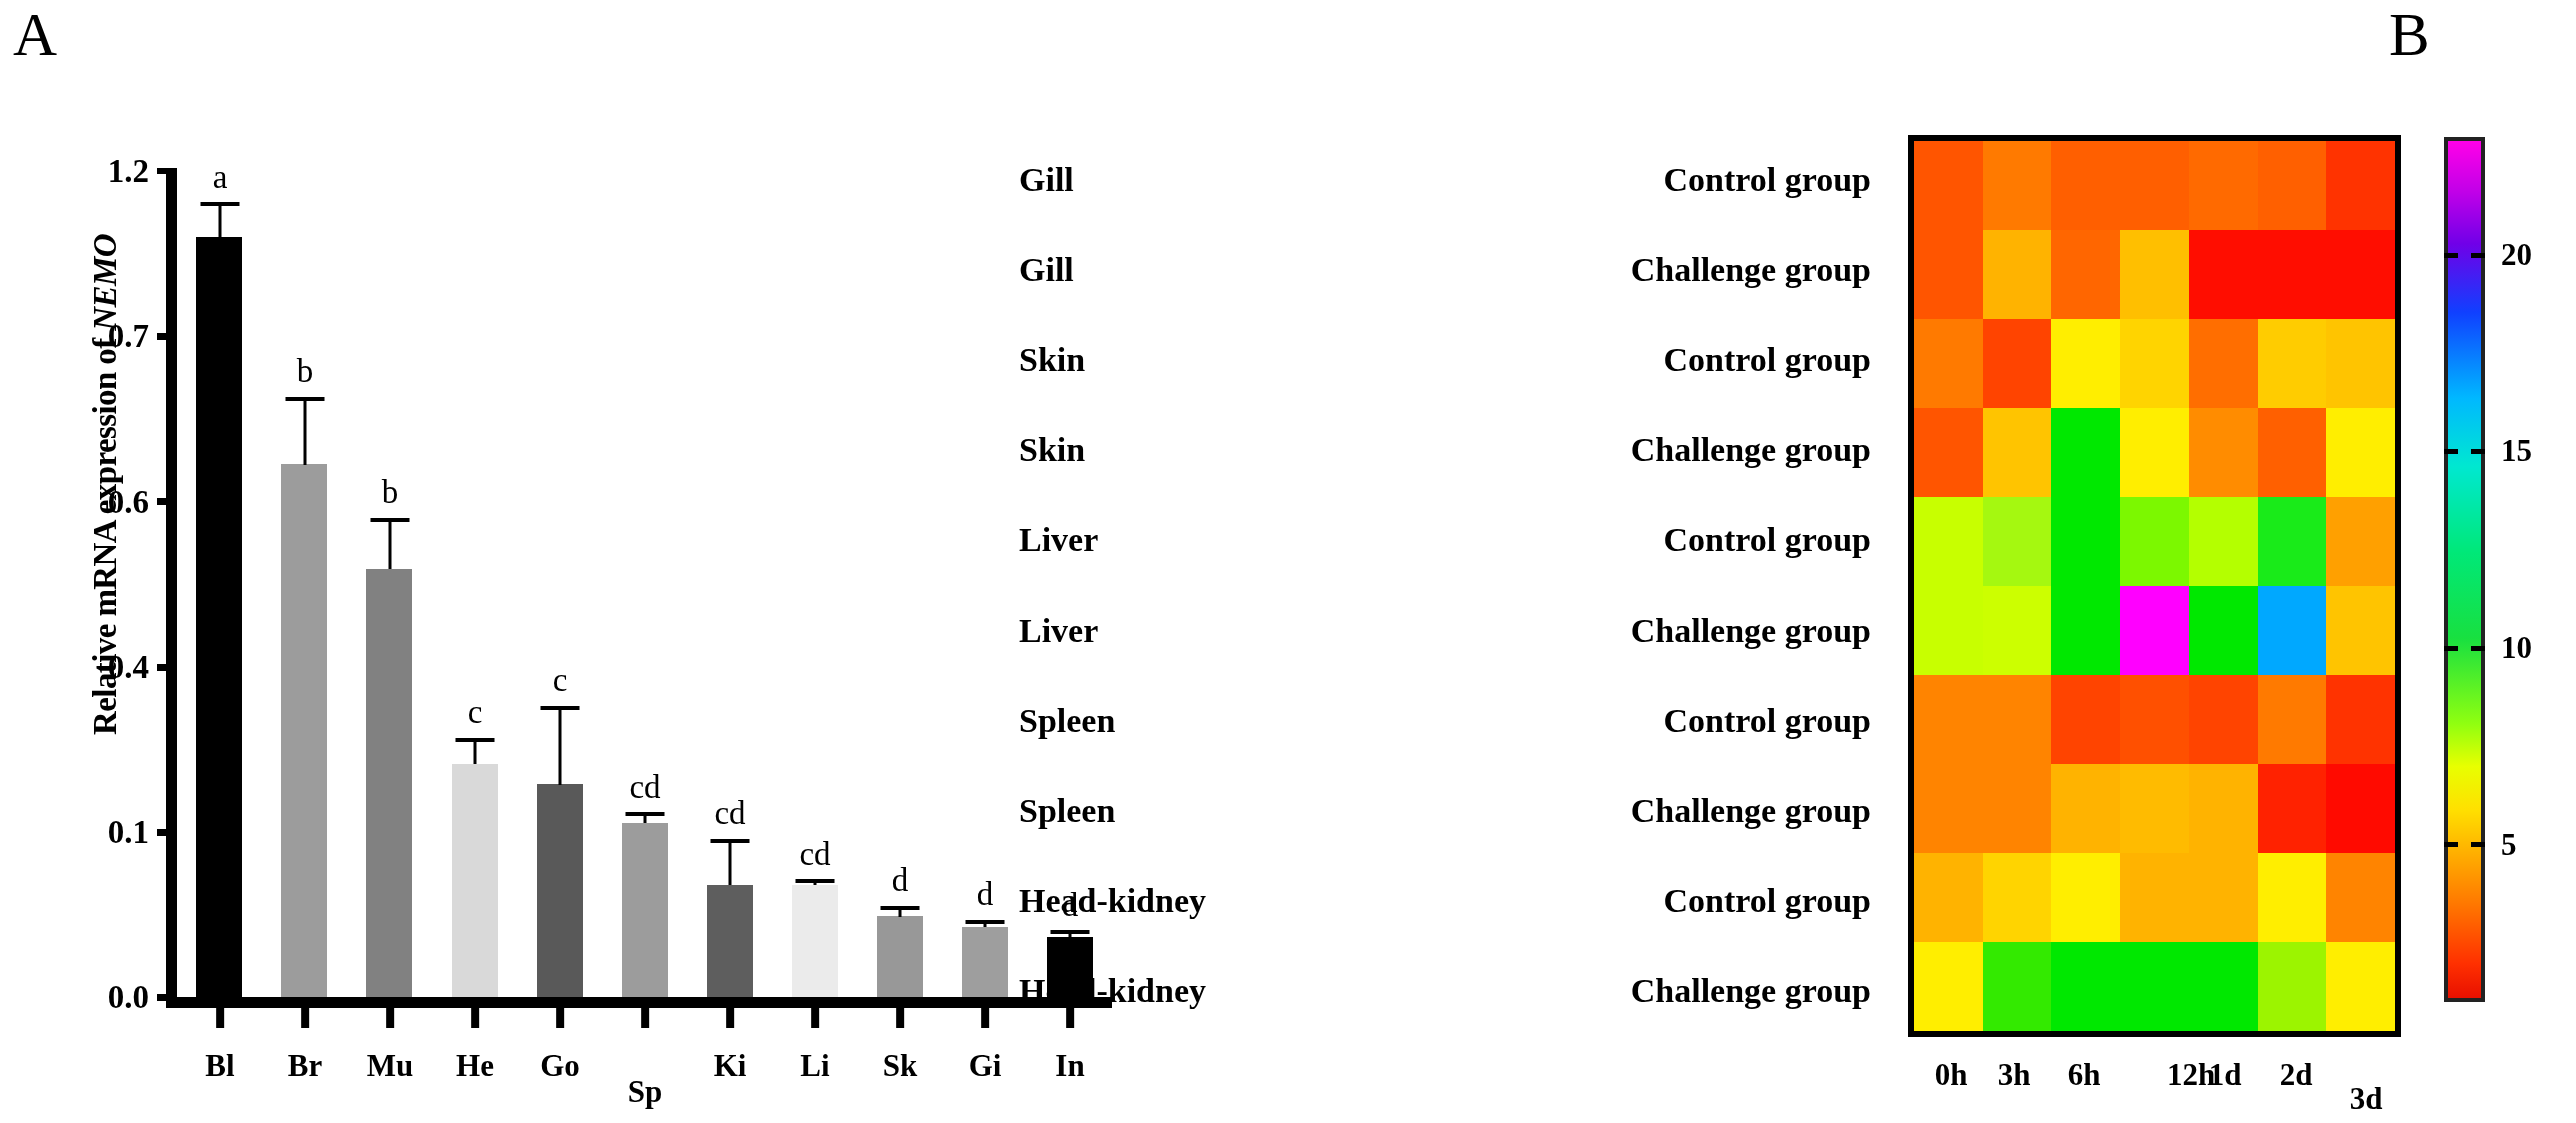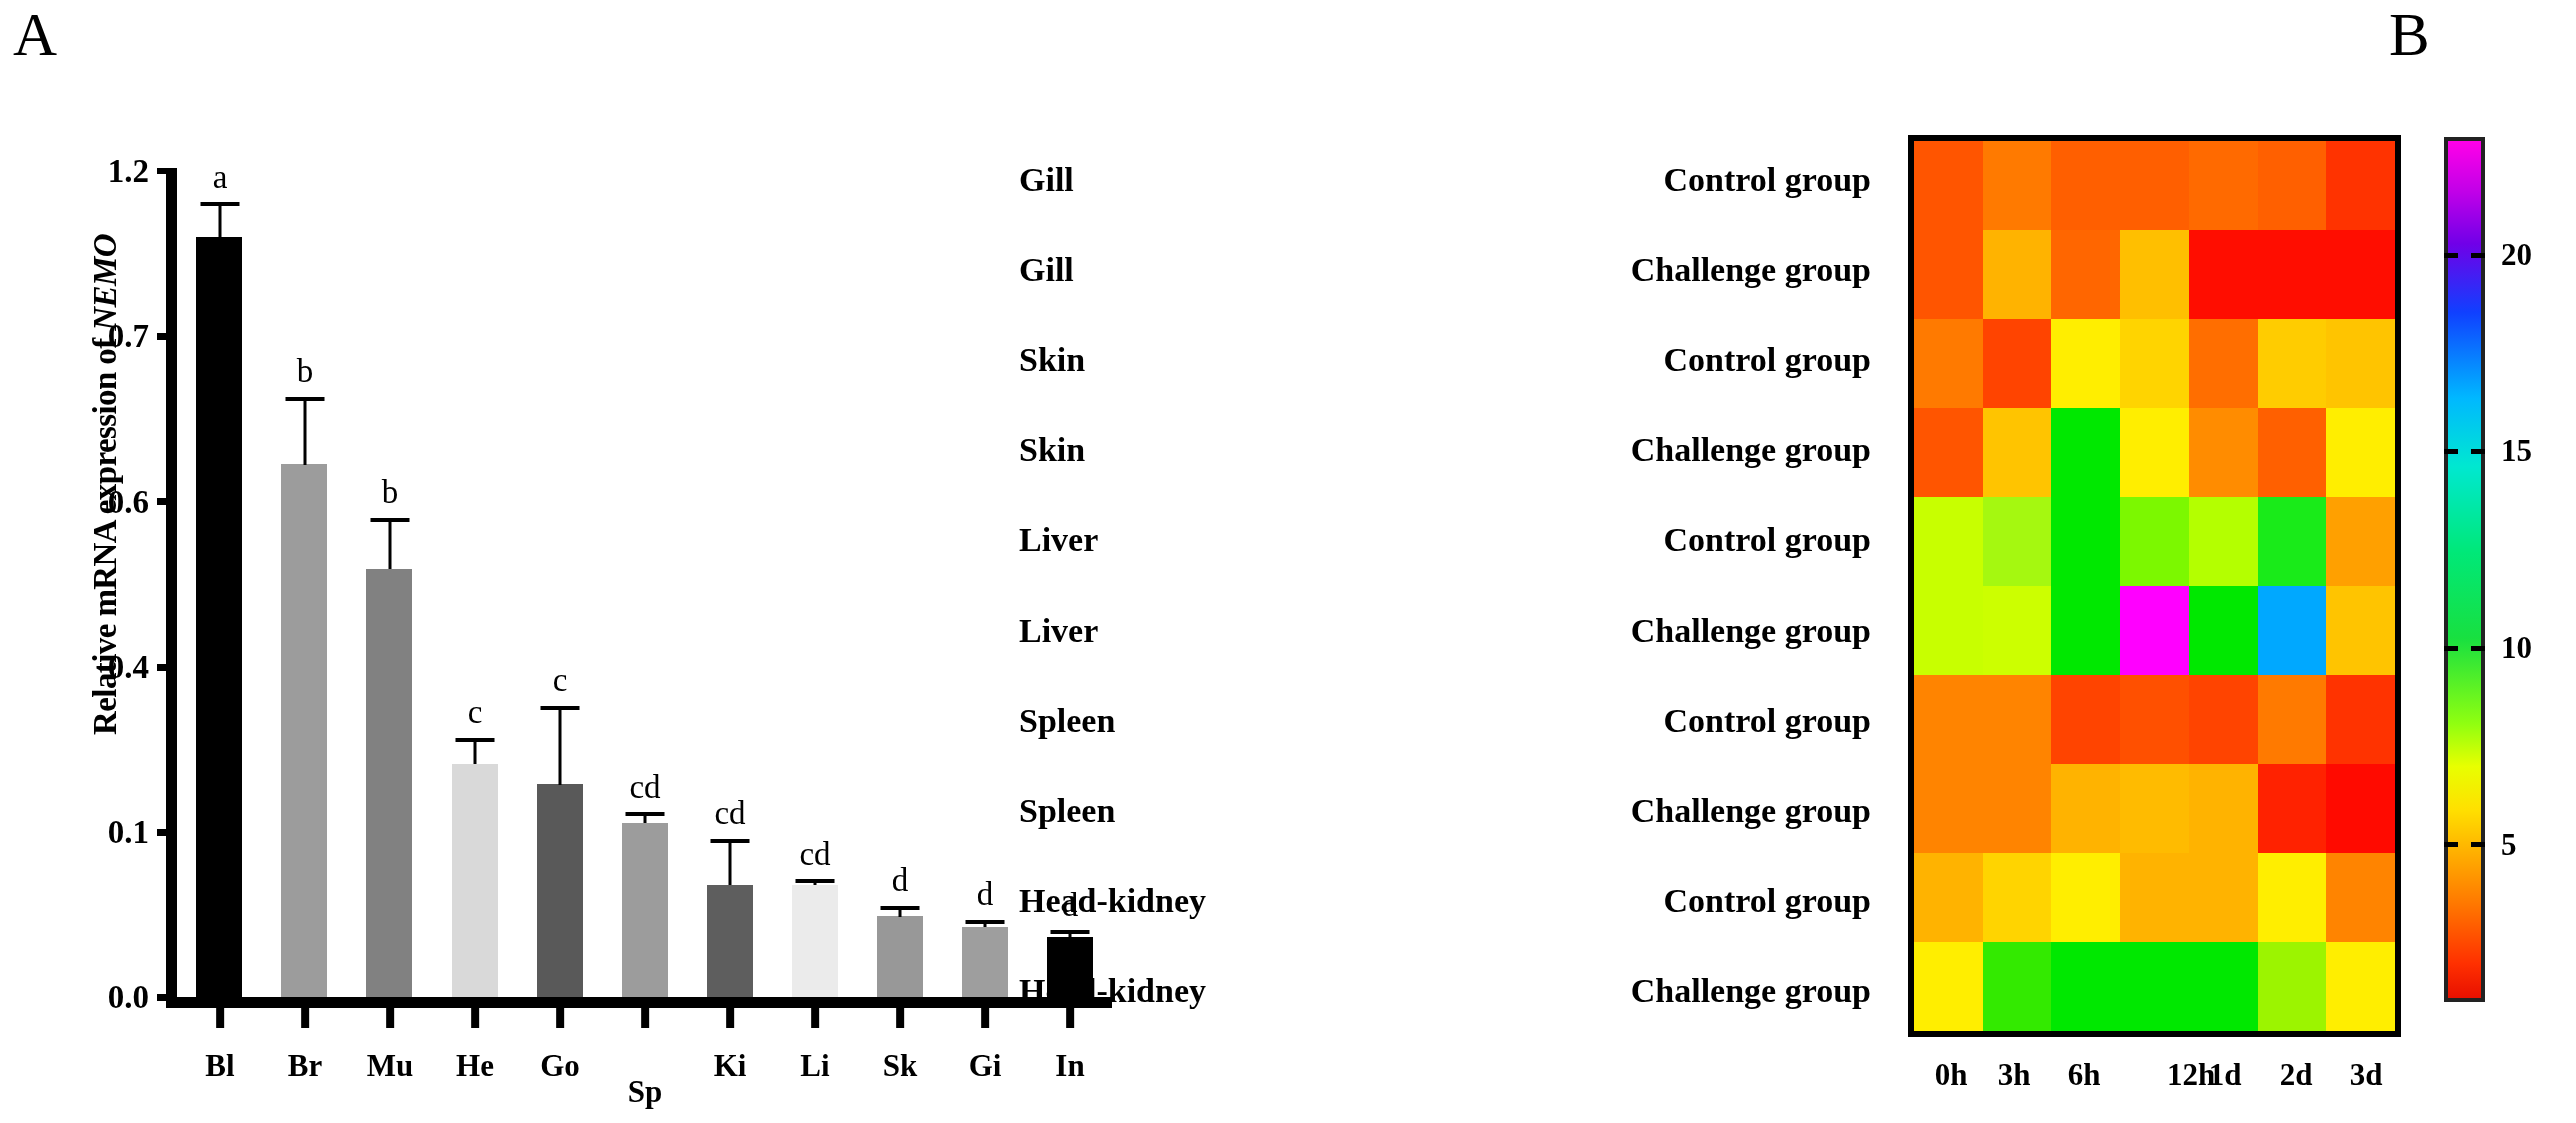--- a/index.html
+++ b/index.html
@@ -254,21 +254,21 @@
       </div>
   </div>
 
   <div id="time-labels">
       <div class="time-label" style="left: 762px; margin-left: 8px;">0h</div>
       <div class="time-label" style="left: 833px;">3h</div>
       <div class="time-label" style="left: 903px;">6h</div>
       <div class="time-label" style="left: 974px; margin-left: 36px;">12h</div>
       <div class="time-label" style="left: 1044px;">1d</div>
       <div class="time-label" style="left: 1115px;">2d</div>
-      <div class="time-label" style="left: 1185px;">3d</div>
+      <div class="time-label" style="left: 1185px; margin-top: 24px;">3d</div>
     </div>
 
   <div id="cbar-wrap">
     <div id="cbar"></div>
     <div id="cbar-ticks">
         <div class="cbar-tick left" style="top: 705px;"></div>
         <div class="cbar-tick right" style="top: 705px;"></div>
         <div class="cbar-label" style="top: 708px;">5</div>
         <div class="cbar-tick left" style="top: 509px;"></div>
         <div class="cbar-tick right" style="top: 509px;"></div>

